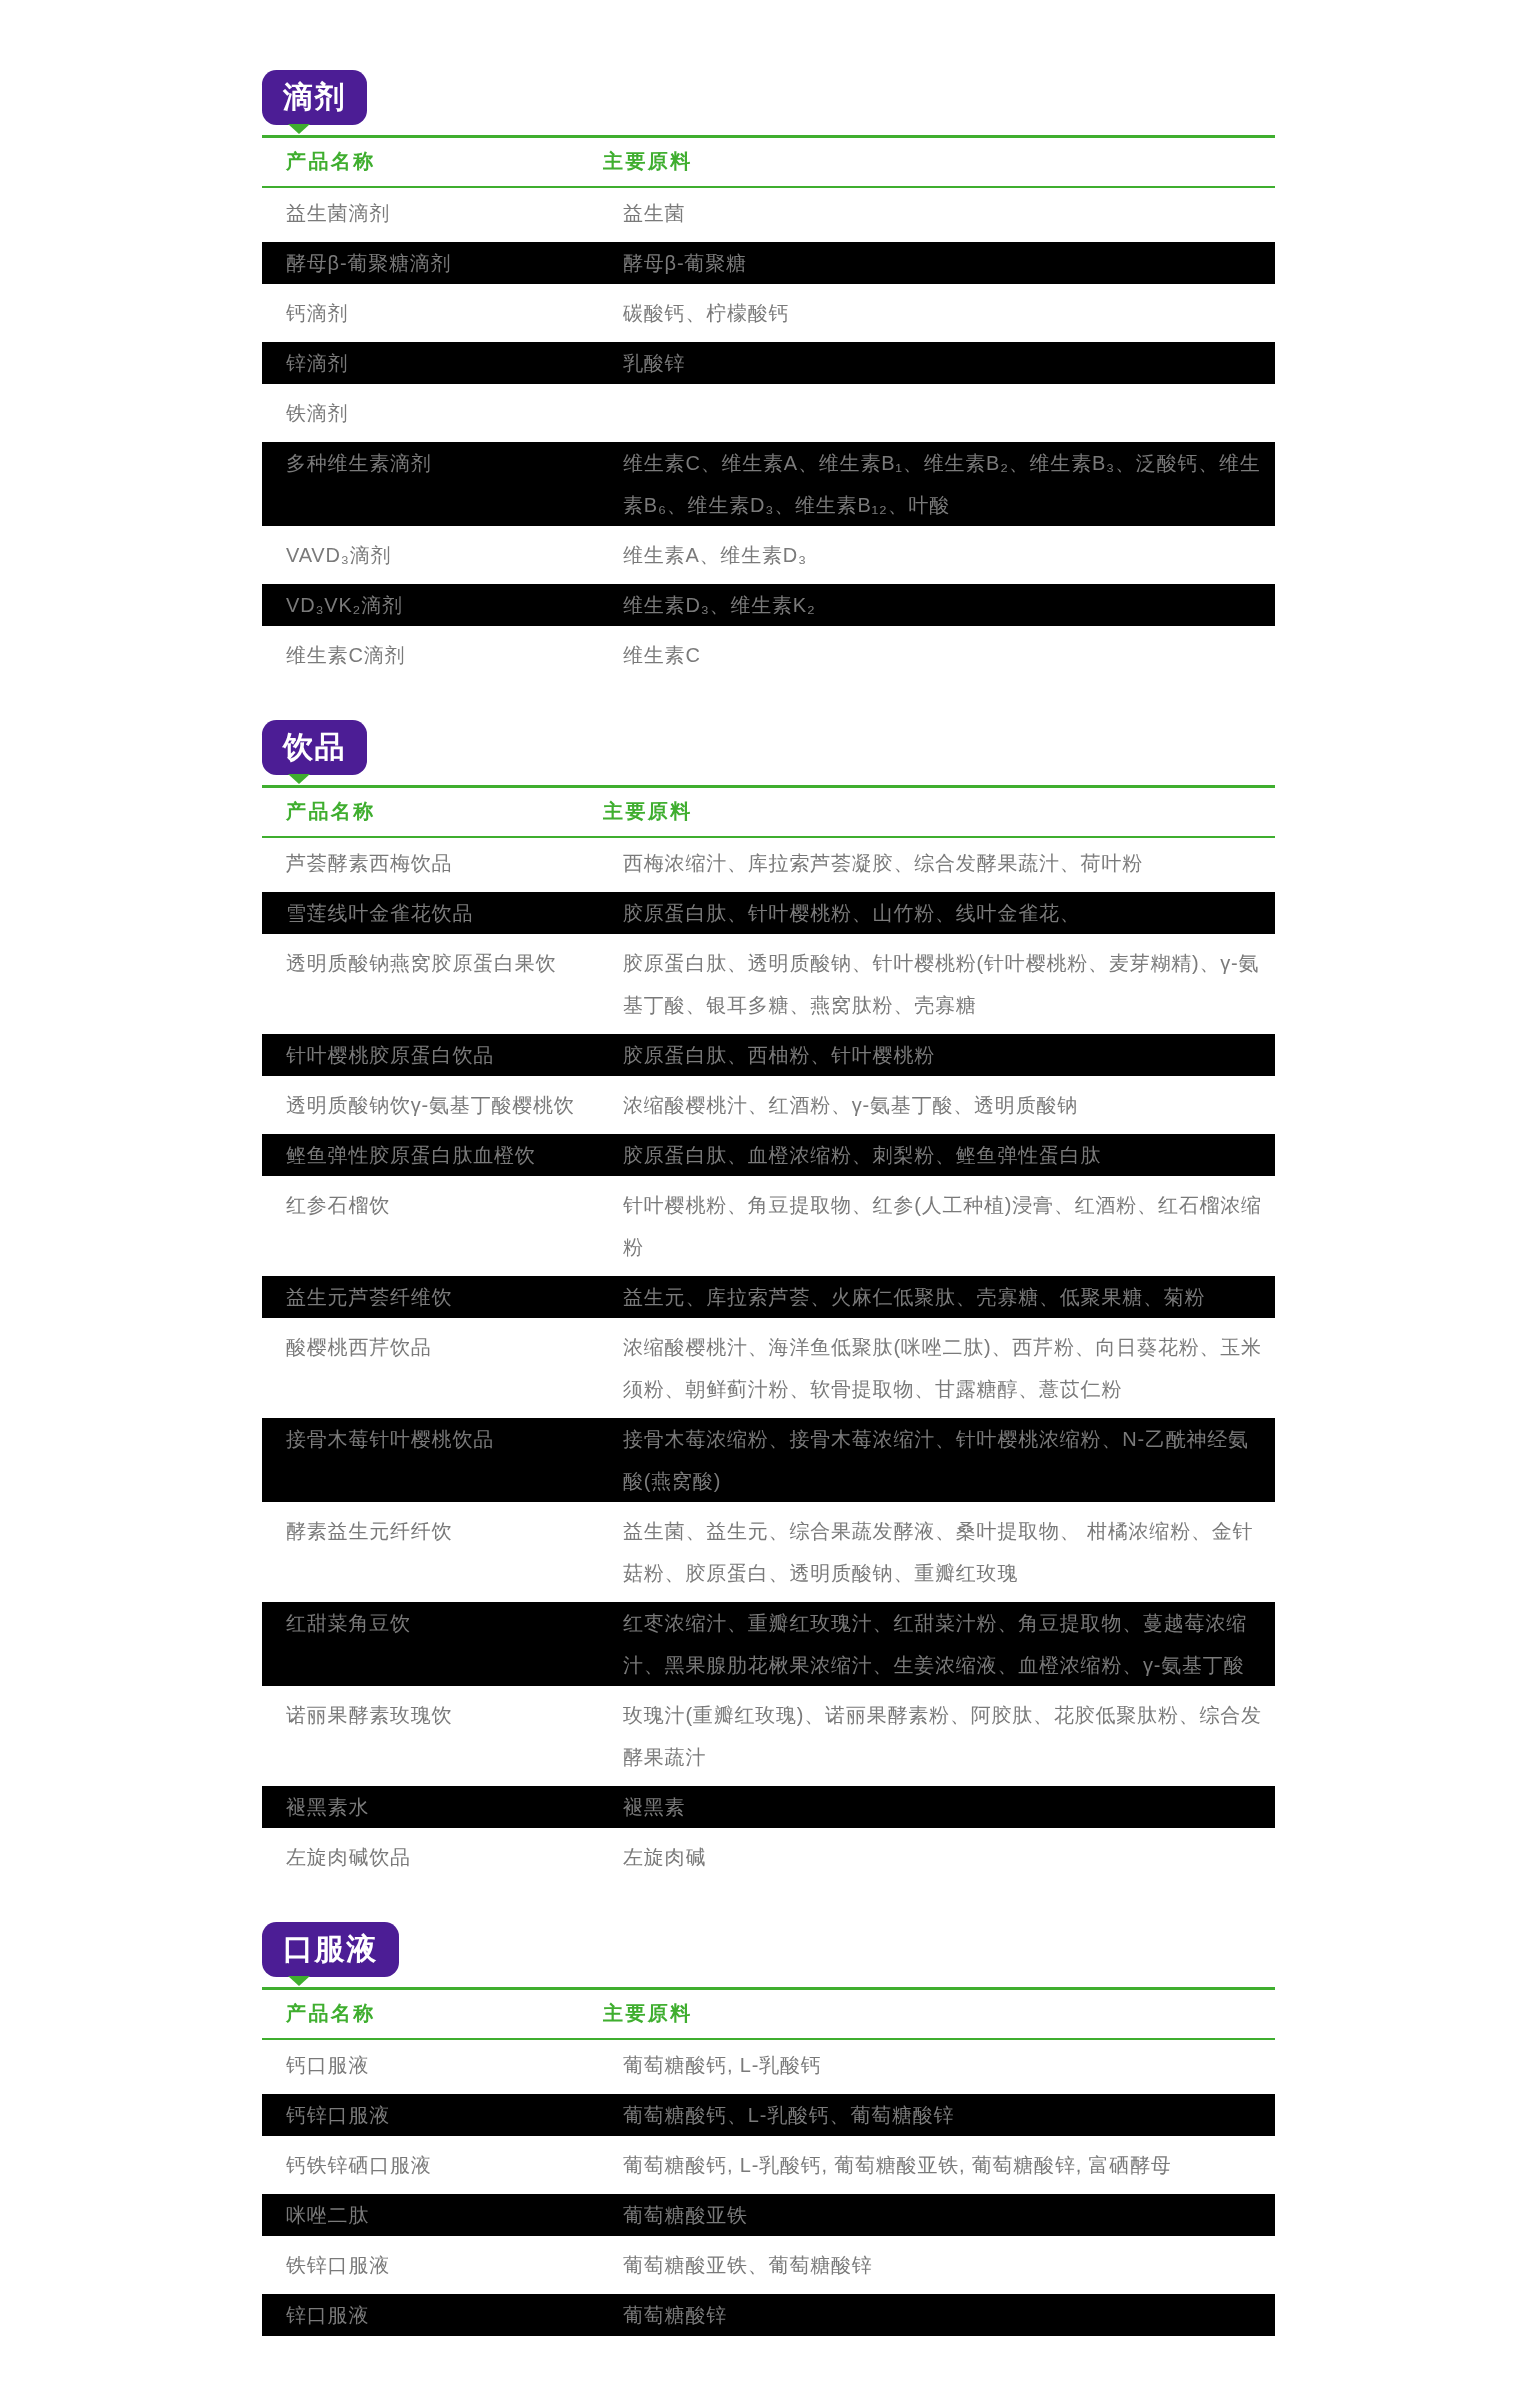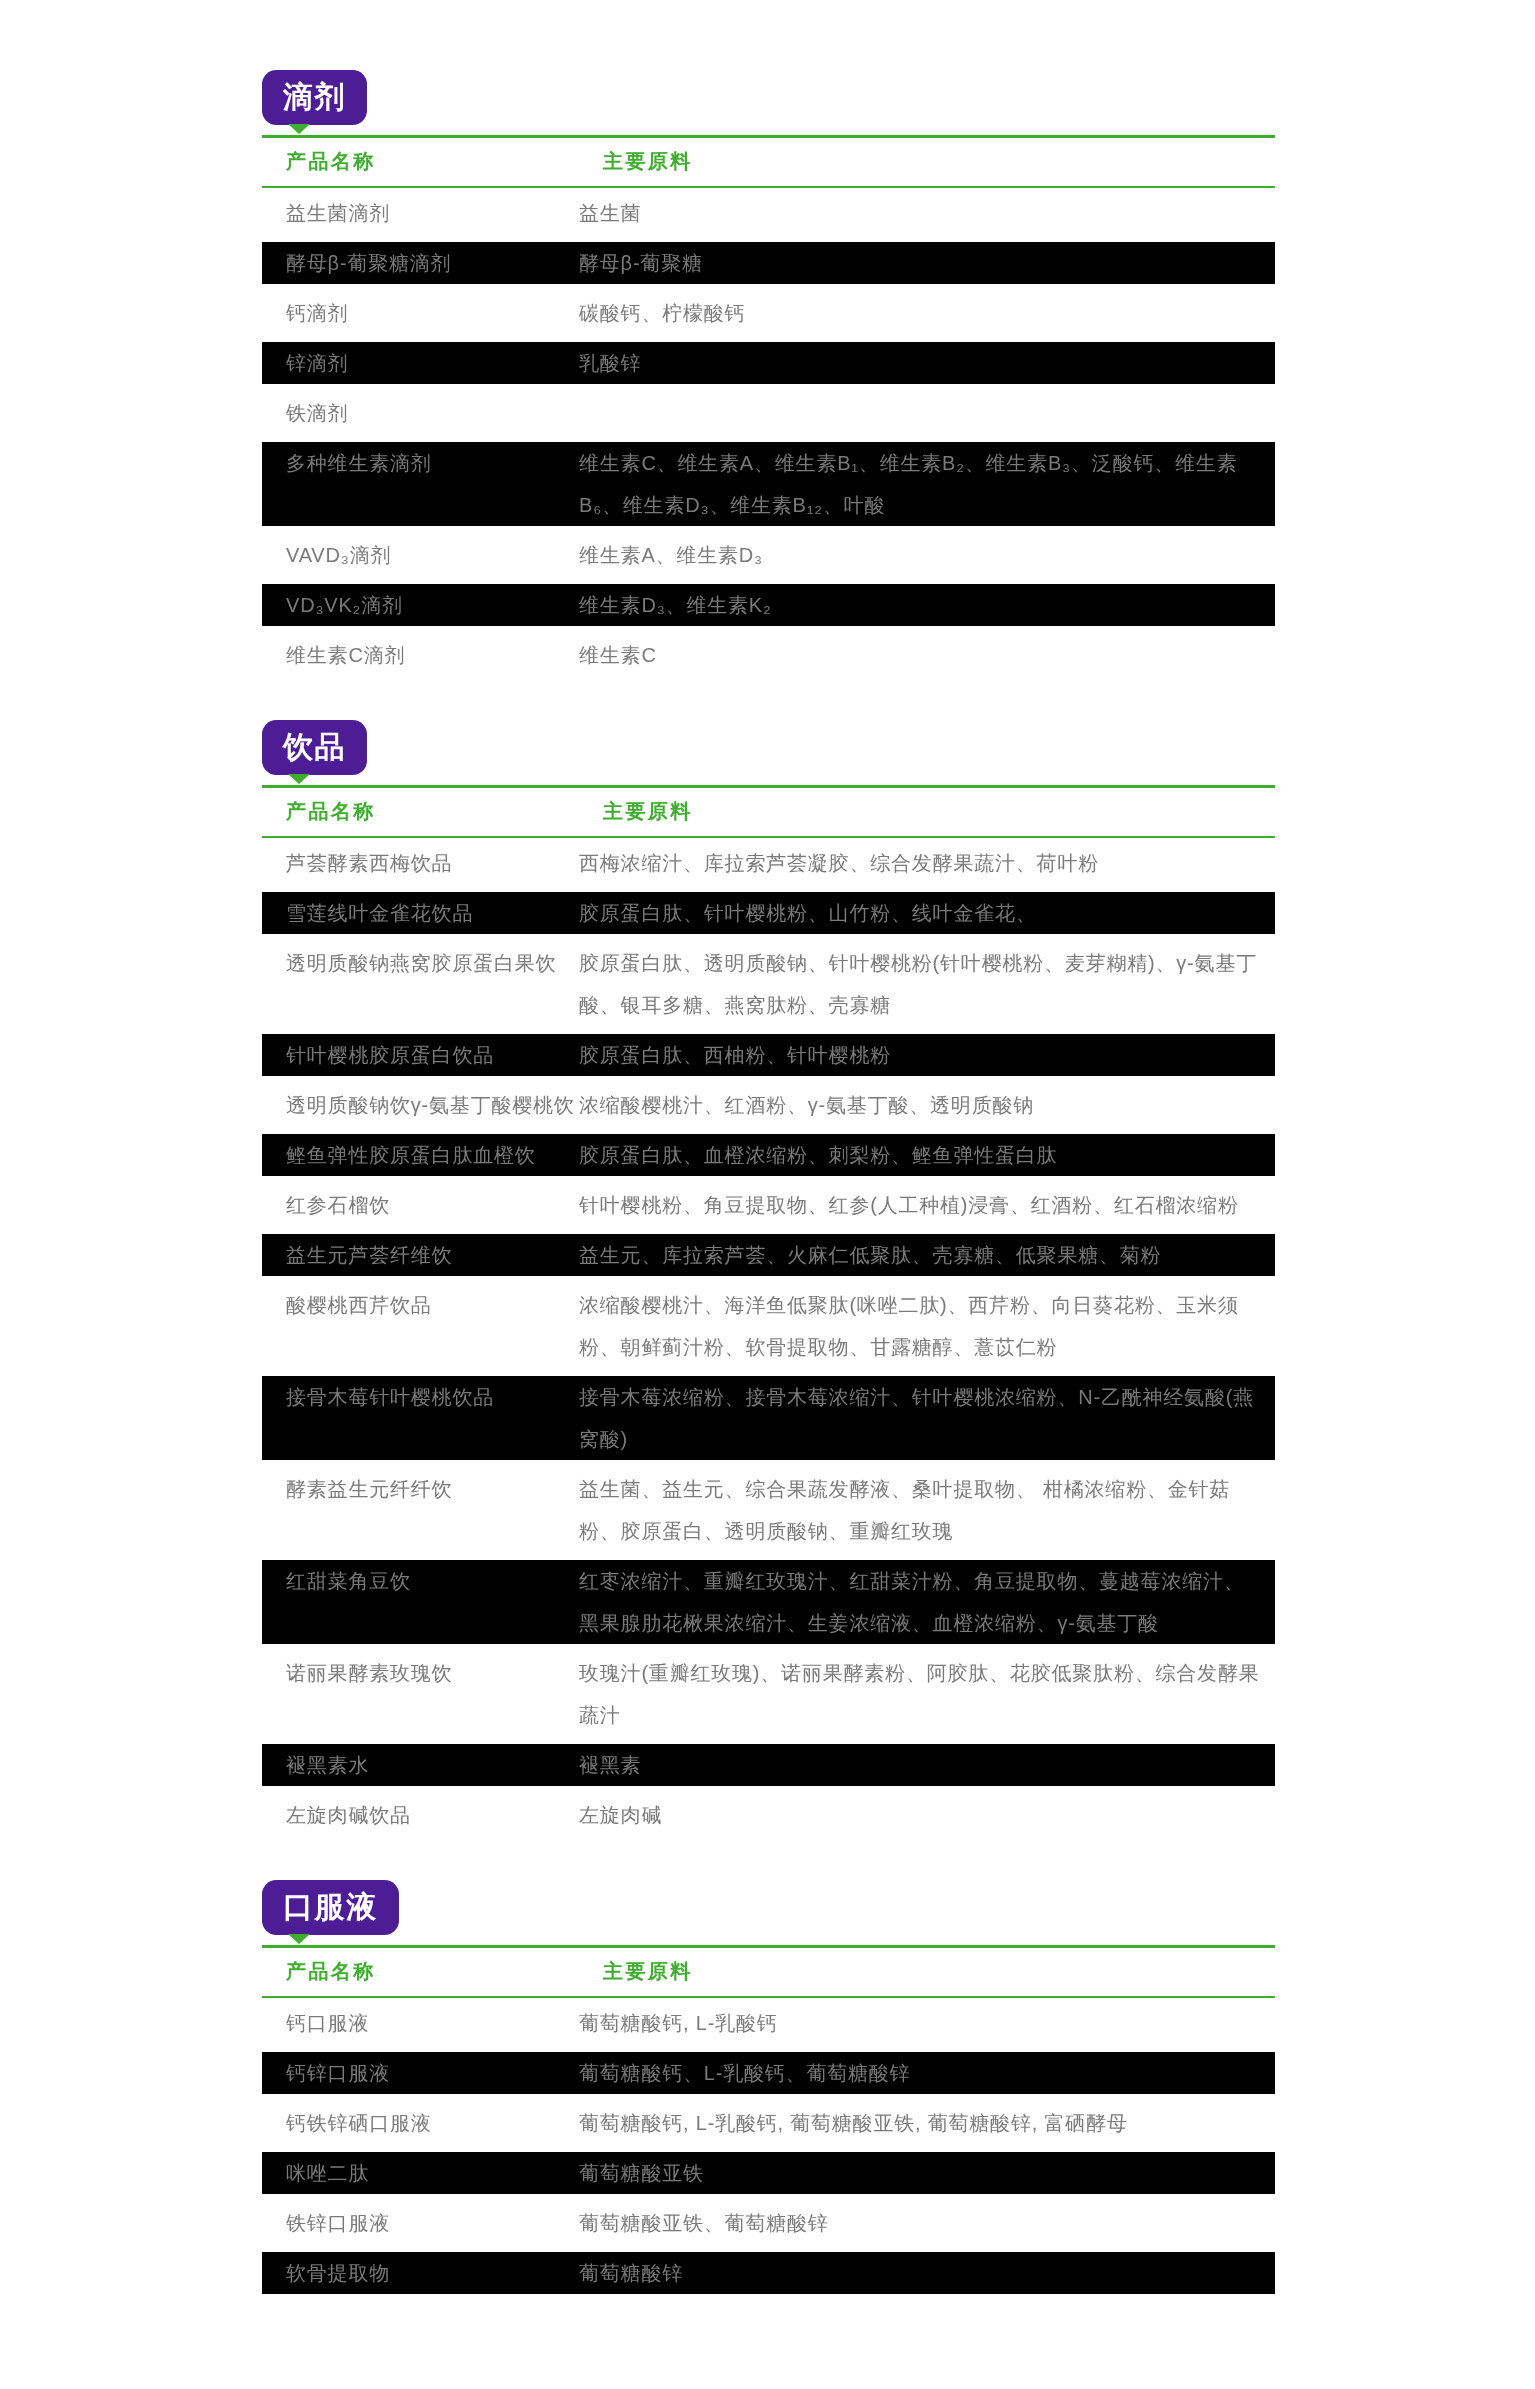--- a/index.html
+++ b/index.html
@@ -63,20 +63,21 @@
     font-size: 20px;
     font-weight: bold;
     letter-spacing: 2.4px;
   }
   .col1 { width: 317px; flex: 0 0 317px; }
   .col2 { flex: 1 1 auto; padding-right: 12.8px; }
   .rows { width: 100%; }
   .row {
     display: flex;
     padding: 4px 0;
+    gap: 44px;
   }
   .row.alt {
     background: #000000;
     background-clip: content-box;
   }
   .cell {
     color: #7a7a7a;
     font-size: 20px;
     line-height: 42px;
     letter-spacing: 0.8px;
@@ -264,20 +265,20 @@
     <div class="cell col1">咪唑二肽</div>
     <div class="cell col2">葡萄糖酸亚铁</div>
   </div>
 
   <div class="row">
     <div class="cell col1">铁锌口服液</div>
     <div class="cell col2">葡萄糖酸亚铁、葡萄糖酸锌</div>
   </div>
 
   <div class="row alt">
-    <div class="cell col1">软骨提取物</div>
+    <div class="cell col1">锌口服液</div>
     <div class="cell col2">葡萄糖酸锌</div>
   </div>
 </div>
   </section>
 </div>
 </div>
 
 
 </body></html>

